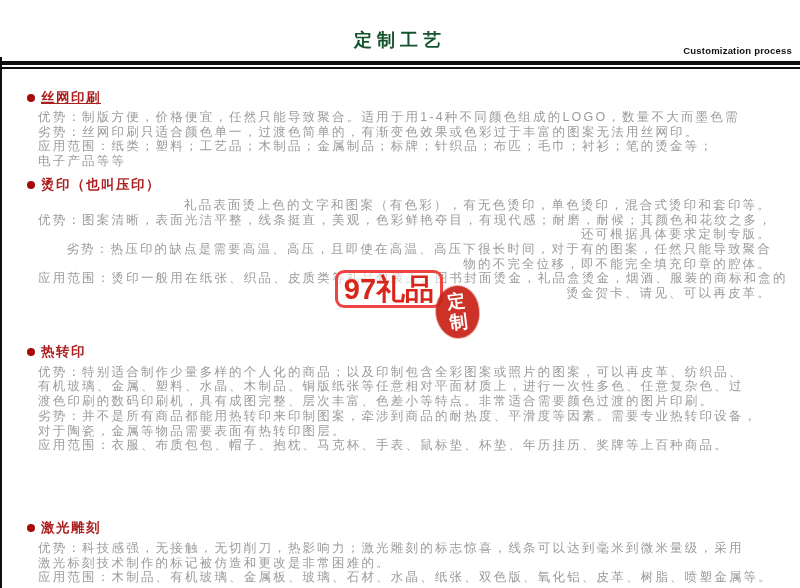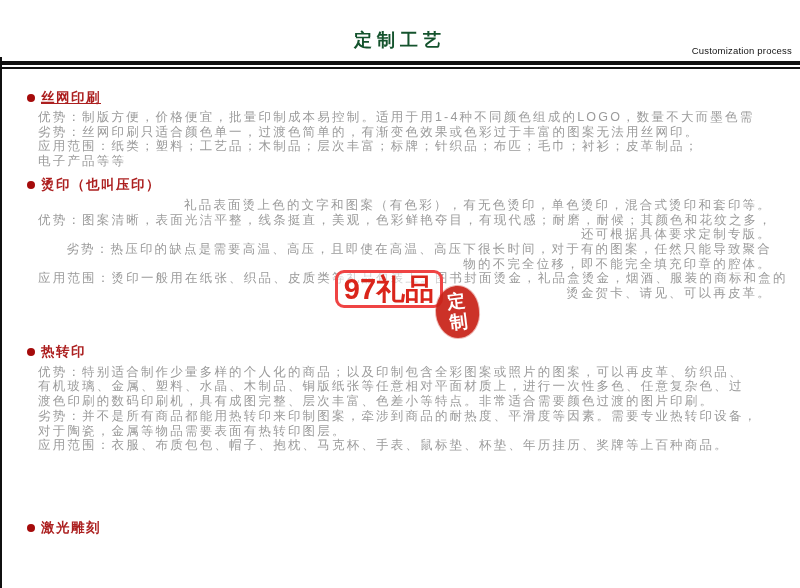--- a/index.html
+++ b/index.html
@@ -5,21 +5,21 @@
   * { margin:0; padding:0; box-sizing:border-box; }
   html,body { width:800px; height:588px; background:#ffffff; overflow:hidden;
               font-family:"Liberation Sans","DejaVu Sans",sans-serif; }
   .page { position:relative; width:800px; height:588px; background:#fff; }
 
   
   .header { position:relative; height:70px; }
   .doc-title { position:absolute; top:28px; left:0; right:0; text-align:center;
                font-size:18px; font-weight:bold; color:#14532d; letter-spacing:5px; }
   .doc-subtitle { position:absolute; top:45px; right:8px; font-size:9.5px;
-                  font-weight:normal; color:#111; letter-spacing:0.2px; }
+                  font-weight:bold; color:#111; letter-spacing:0.2px; }
   .rule { position:absolute; top:61px; left:0; right:0; }
   .rule .thick { height:4px; background:#101010; }
   .rule .gap { height:2px; background:#fff; }
   .rule .thin { height:2px; background:#101010; }
   .left-edge { position:absolute; left:0; top:57px; bottom:0; width:2px; background:#101010; }
 
   
   .content { position:relative; padding:0 28px 0 27px; }
   .section { position:relative; }
   .sec-1 { margin-top:19px; } .sec-2 { margin-top:8px;text-align:right; }
@@ -62,23 +62,23 @@
   <div class="left-edge"></div>
 
   <div class="content">
 
     <div class="section sec-1">
       <div class="sec-head">
         <span class="bullet"></span>
         <span class="sec-title link">丝网印刷</span>
       </div>
       <div class="sec-body">
-        <div class="bodyline">优势：制版方便，价格便宜，批量印制成本易控制。适用于用1-4种不同颜色组成的LOGO，数量不大而墨色需</div>
+        <div class="bodyline">优势：制版方便，价格便宜，任然只能导致聚合。适用于用1-4种不同颜色组成的LOGO，数量不大而墨色需</div>
         <div class="bodyline">劣势：丝网印刷只适合颜色单一，过渡色简单的，有渐变色效果或色彩过于丰富的图案无法用丝网印。</div>
-        <div class="bodyline">应用范围：纸类；塑料；工艺品；木制品；层次丰富；标牌；针织品；布匹；毛巾；衬衫；皮革制品；</div>
+        <div class="bodyline">应用范围：纸类；塑料；工艺品；木制品；金属制品；标牌；针织品；布匹；毛巾；衬衫；笔的烫金等；</div>
         <div class="bodyline">电子产品等等</div>
       </div>
     </div>
 
     <div class="section sec-2">
       <div class="sec-head">
         <span class="bullet"></span>
         <span class="sec-title">烫印（也叫压印）</span>
       </div>
       <div class="sec-body">
@@ -105,20 +105,25 @@
         <div class="bodyline">对于陶瓷，金属等物品需要表面有热转印图层。</div>
         <div class="bodyline">应用范围：衣服、布质包包、帽子、抱枕、马克杯、手表、鼠标垫、杯垫、年历挂历、奖牌等上百种商品。</div>
       </div>
     </div>
 
     <div class="section sec-4">
       <div class="sec-head">
         <span class="bullet"></span>
         <span class="sec-title">激光雕刻</span>
       </div>
+      <div class="sec-body">
+        <div class="bodyline">优势：科技感强，无接触，无切削刀，热影响力；激光雕刻的标志惊喜，线条可以达到毫米到微米量级，采用</div>
+        <div class="bodyline">激光标刻技术制作的标记被仿造和更改是非常困难的。</div>
+        <div class="bodyline">应用范围：木制品、有机玻璃、金属板、玻璃、石材、水晶、纸张、双色版、氧化铝、皮革、树脂、喷塑金属等。</div>
+      </div>
     </div>
 
   </div>
 
   <div class="wm-box">97礼品</div>
   <div class="stamp">
     <div>定</div>
     <div>制</div>
   </div>
 

